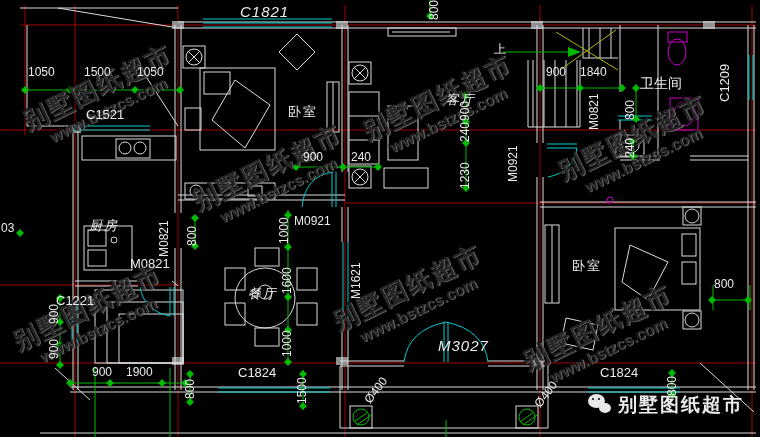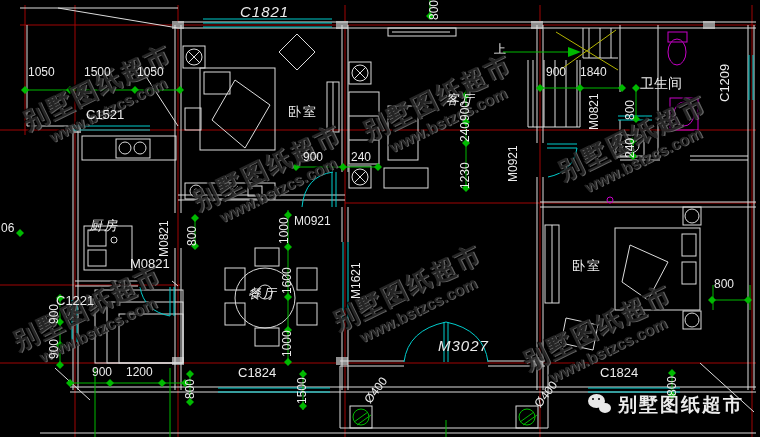--- a/index.html
+++ b/index.html
@@ -356,26 +356,26 @@
   <div class="lb vt" style="left:624px;top:158px">240</div>
   <div class="lb" style="left:303px;top:151px">900</div>
   <div class="lb" style="left:351px;top:151px">240</div>
   <div class="lb vt" style="left:278px;top:244px">1000</div>
   <div class="lb vt" style="left:186px;top:246px">800</div>
   <div class="lb vt" style="left:281px;top:294px">1600</div>
   <div class="lb vt" style="left:281px;top:357px">1000</div>
   <div class="lb vt" style="left:48px;top:324px">900</div>
   <div class="lb vt" style="left:48px;top:359px">900</div>
   <div class="lb" style="left:92px;top:366px">900</div>
-  <div class="lb" style="left:126px;top:366px">1200</div>
+  <div class="lb" style="left:126px;top:366px">1900</div>
   <div class="lb vt" style="left:184px;top:399px">800</div>
   <div class="lb vt" style="left:296px;top:404px">1500</div>
   <div class="lb vt" style="left:666px;top:396px">800</div>
   <div class="lb" style="left:714px;top:278px">800</div>
-  <div class="lb" style="left:1px;top:222px">06</div>
+  <div class="lb" style="left:1px;top:222px">03</div>
   <div class="lb ph" style="left:362px;top:398px">Ø400</div>
   <div class="lb ph" style="left:532px;top:402px">Ø400</div>
 
   <div class="wx">
     <div class="b1"></div>
     <div class="b2"></div>
   </div>
   <div class="brand">别墅图纸超市</div>
 </div>
 

